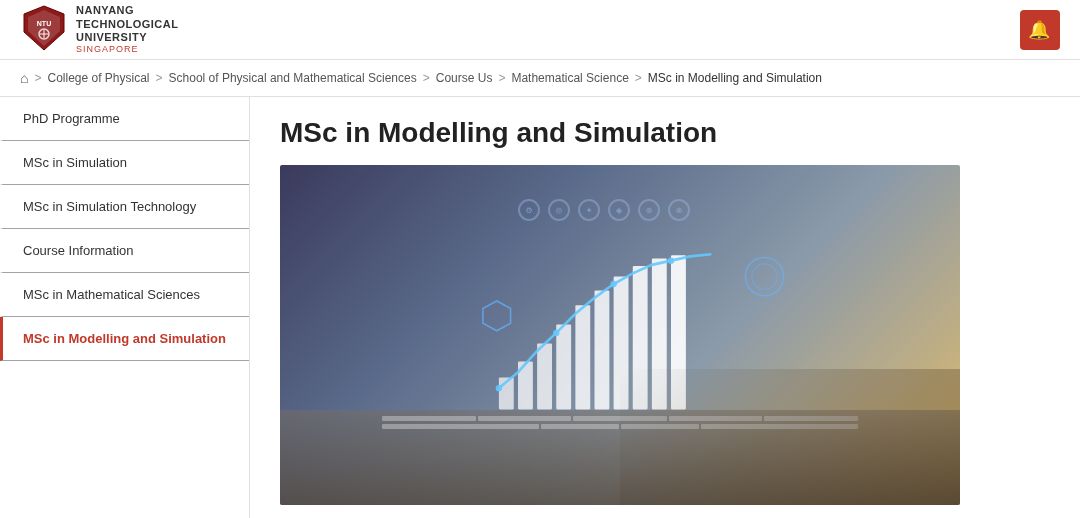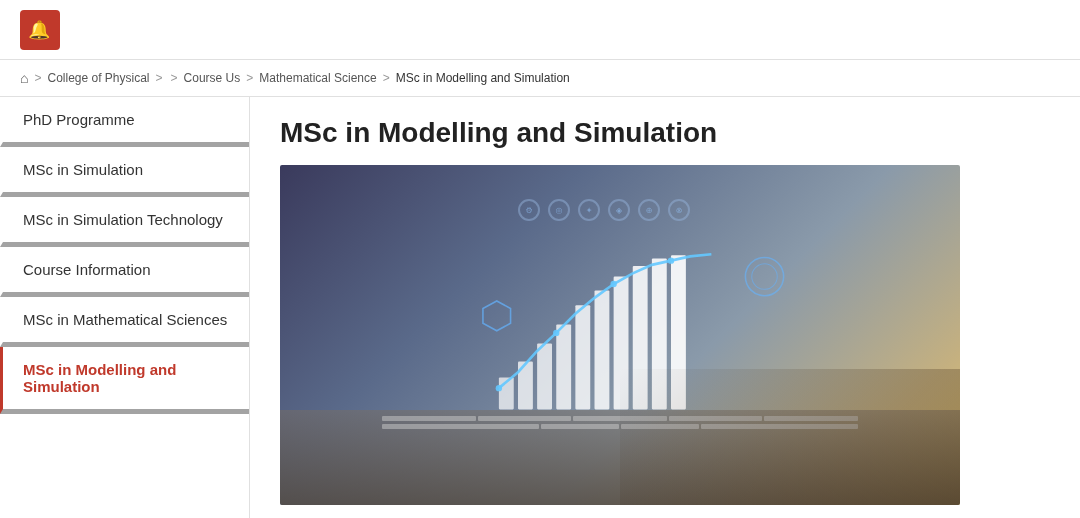--- a/index.html
+++ b/index.html
@@ -80,24 +80,24 @@
     
     .sidebar {
       width: 250px;
       min-width: 250px;
       border-right: 1px solid #e0e0e0;
       background: #fff;
       overflow-y: auto;
     }
     .sidebar-item {
       padding: 14px 20px;
-      font-size: 15px;
+      font-size: 13px;
       color: #333;
       cursor: pointer;
-      border-bottom: 5px solid #a3a3a3;
+      border-bottom: 1px solid #a3a3a3;
       border-left: 3px solid transparent;
       transition: background 0.1s;
     }
     .sidebar-item.active {
       border-left: 3px solid #c0392b;
       color: #c0392b;
       font-weight: 600;
       background: #fff;
     }
 
@@ -145,30 +145,49 @@
     .ntu-logo {
       display: flex;
       align-items: center;
       gap: 8px;
     }
   </style>
 </head>
 <body>
 
 <div class="header">
+  <div class="ntu-logo">
+    <div>
+      <svg class="logo-shield" viewBox="0 0 48 48" xmlns="http://www.w3.org/2000/svg">
+        <polygon points="24,2 44,10 44,28 24,46 4,28 4,10" fill="#8B1A1A" stroke="#6B0000" stroke-width="1"></polygon>
+        <polygon points="24,6 40,13 40,27 24,42 8,27 8,13" fill="#fff" opacity="0.15"></polygon>
+        <text x="24" y="22" text-anchor="middle" fill="white" font-size="7" font-weight="bold">NTU</text>
+        <circle cx="24" cy="30" r="5" fill="none" stroke="white" stroke-width="1.5" opacity="0.8"></circle>
+        <line x1="20" y1="30" x2="28" y2="30" stroke="white" stroke-width="1.2" opacity="0.8"></line>
+        <line x1="24" y1="26" x2="24" y2="34" stroke="white" stroke-width="1.2" opacity="0.8"></line>
+      </svg>
+    </div>
+    <div class="logo-text">
+      <span class="university-name">NANYANG</span>
+      <span class="university-name">TECHNOLOGICAL</span>
+      <span class="university-name">UNIVERSITY</span>
+      <span class="university-sub">SINGAPORE</span>
+    </div>
+  </div>
   <div class="header-bell">
     <span>🔔</span>
   </div>
 </div>
 
 <div class="breadcrumb">
   <span class="home-icon">⌂</span>
   <span class="separator">&gt;</span>
   <a>College of Physical</a>
   <span class="separator">&gt;</span>
+  <a>School of Physical and Mathematical Sciences</a>
   <span class="separator">&gt;</span>
   <a>Course Us</a>
   <span class="separator">&gt;</span>
   <a>Mathematical Science</a>
   <span class="separator">&gt;</span>
   <span class="current">MSc in Modelling and Simulation</span>
 </div>
 
 <div class="main-layout">
 

